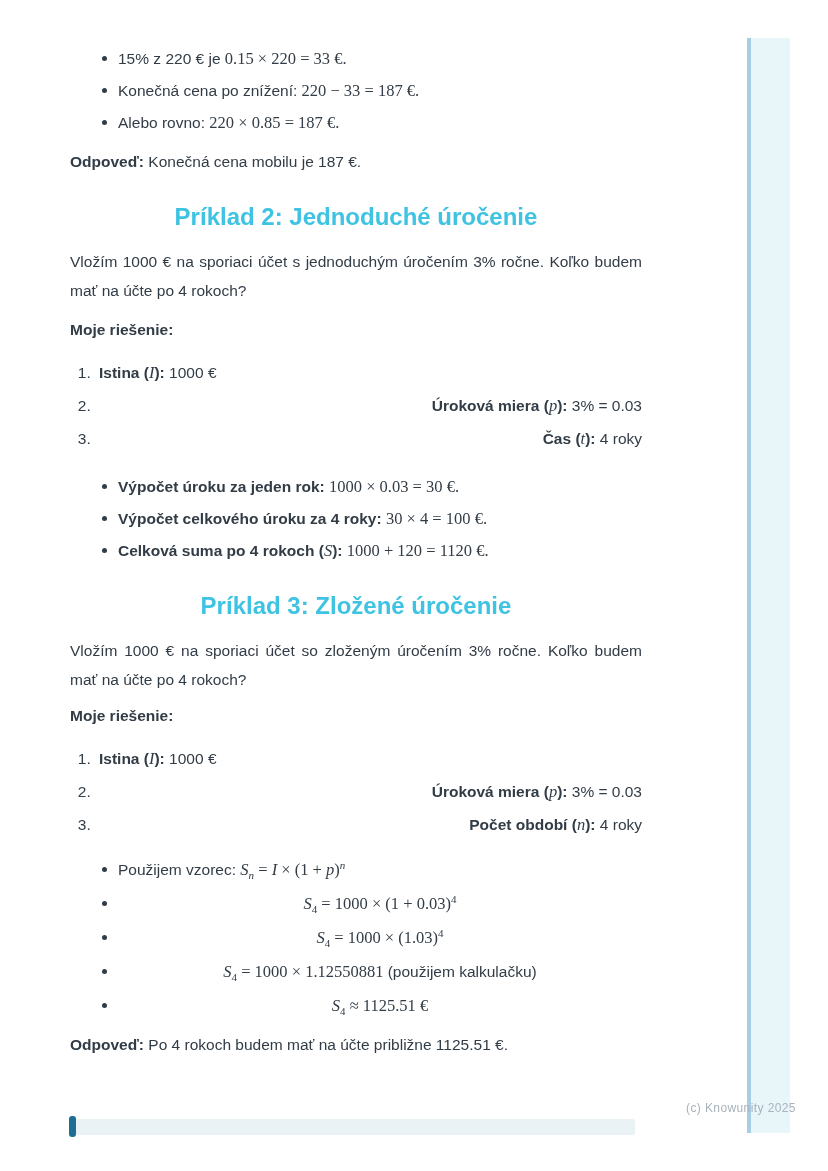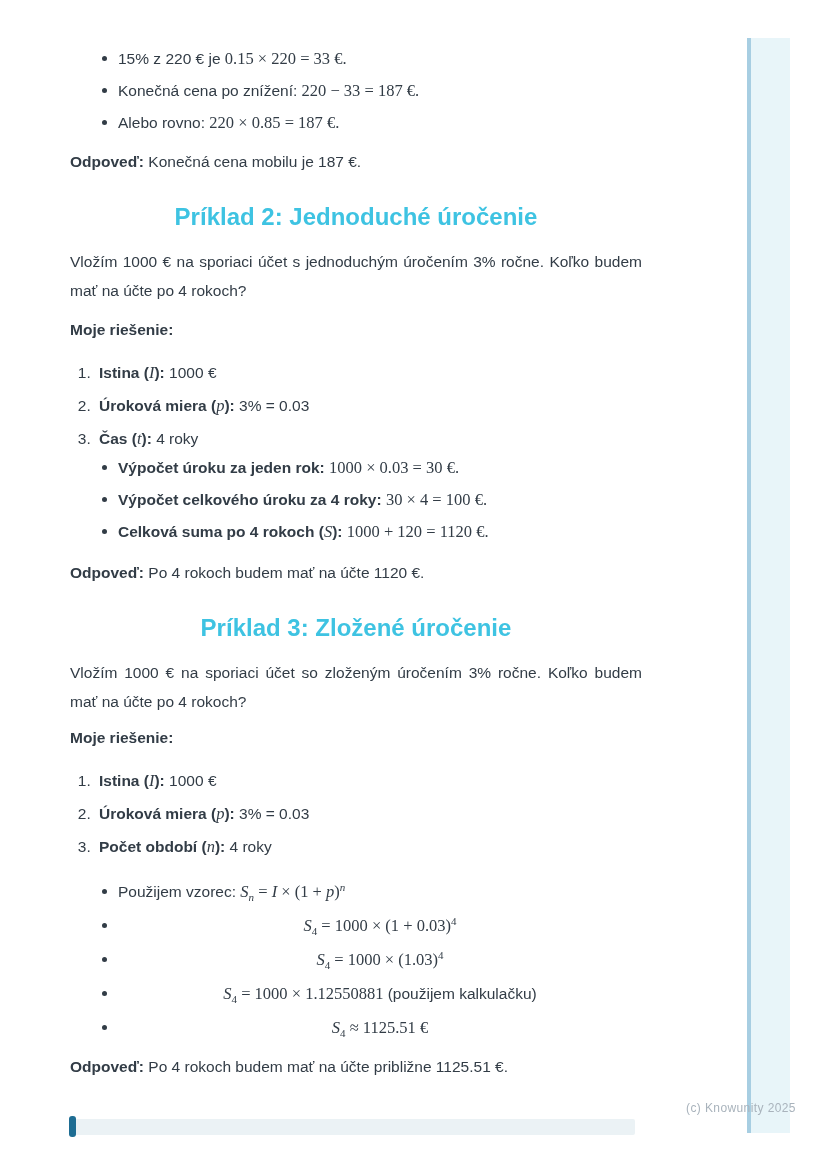--- a/index.html
+++ b/index.html
@@ -32,33 +32,33 @@
   }
   p,h2,ul,ol{margin:0;padding:0;}
   h2{color:var(--accent);font-size:24px;font-weight:700;line-height:29px;text-align:center;}
   .just{text-align:justify;}
   .mt0{margin-top:0;}
   .mt7{margin-top:7px;}
   .mt10{margin-top:10px;}
   .mt12{margin-top:12px;}
   .mt14{margin-top:14px;}
   .mt16{margin-top:16px;}
-  .mt19{}
+  .mt19{margin-top:19px;}
   .mt26{margin-top:26px;}
   .blist{list-style:none;}
   .blist li{position:relative;padding-left:48px;}
   .blist li + li{margin-top:3px;}
   .blist li::before{
     content:"";position:absolute;left:32px;top:12px;width:5px;height:5px;
     border-radius:50%;background:var(--text);
   }
   .gap5 li + li{margin-top:5px;text-align:center;}
   .nlist{list-style:decimal;padding-left:25px;}
   .nlist li{padding-left:4px;}
-  .nlist li + li{margin-top:4px;}
+  .nlist li + li{margin-top:4px;text-align:right;}
   .seg-t{}
   .seg-b{font-weight:700;}
   .seg-m{font-family:"Liberation Serif",serif;font-size:16.5px;}
   .seg-i{font-family:"Liberation Serif",serif;font-style:italic;font-size:16.5px;}
   sub,sup{line-height:0;font-family:"Liberation Serif",serif;font-size:11px;}
   .seg-subi,.seg-supi{font-style:italic;}
   .callout-band{
     position:absolute;left:71px;top:1119px;width:564px;height:16px;
     background:var(--callout-band);border-radius:2px;z-index:2;
   }
@@ -89,21 +89,20 @@
   <ol class="nlist mt14">
       <li><span class="seg-b">Istina (</span><span class="seg-i">I</span><span class="seg-b">):</span><span class="seg-t"> 1000 €</span></li>
       <li><span class="seg-b">Úroková miera (</span><span class="seg-i">p</span><span class="seg-b">):</span><span class="seg-t"> 3% = 0.03</span></li>
       <li><span class="seg-b">Čas (</span><span class="seg-i">t</span><span class="seg-b">):</span><span class="seg-t"> 4 roky</span></li>
     </ol>
   <ul class="blist mt19">
       <li><span class="seg-b">Výpočet úroku za jeden rok: </span><span class="seg-m">1000 × 0.03 = 30 €.</span></li>
       <li><span class="seg-b">Výpočet celkového úroku za 4 roky: </span><span class="seg-m">30 × 4 = 100 €.</span></li>
       <li><span class="seg-b">Celková suma po 4 rokoch (</span><span class="seg-i">S</span><span class="seg-b">): </span><span class="seg-m">1000 + 120 = 1120 €.</span></li>
     </ul>
-  <p class="mt12"><span class="seg-b">Odpoveď:</span><span class="seg-t"> Po 4 rokoch budem mať na účte 1120 €.</span></p>
   <h2 class="mt26">Príklad 3: Zložené úročenie</h2>
   <p class="mt16 just">Vložím 1000 € na sporiaci účet so zloženým úročením 3% ročne. Koľko budem mať na účte po 4 rokoch?</p>
   <p class="mt7"><span class="seg-b">Moje riešenie:</span></p>
   <ol class="nlist mt14">
       <li><span class="seg-b">Istina (</span><span class="seg-i">I</span><span class="seg-b">):</span><span class="seg-t"> 1000 €</span></li>
       <li><span class="seg-b">Úroková miera (</span><span class="seg-i">p</span><span class="seg-b">):</span><span class="seg-t"> 3% = 0.03</span></li>
       <li><span class="seg-b">Počet období (</span><span class="seg-i">n</span><span class="seg-b">):</span><span class="seg-t"> 4 roky</span></li>
     </ol>
   <ul class="blist mt16 gap5">
       <li><span class="seg-t">Použijem vzorec: </span><span class="seg-i">S</span><sub class="seg-subi">n</sub><span class="seg-m"> = </span><span class="seg-i">I</span><span class="seg-m"> × (1 + </span><span class="seg-i">p</span><span class="seg-m">)</span><sup class="seg-supi">n</sup></li>

